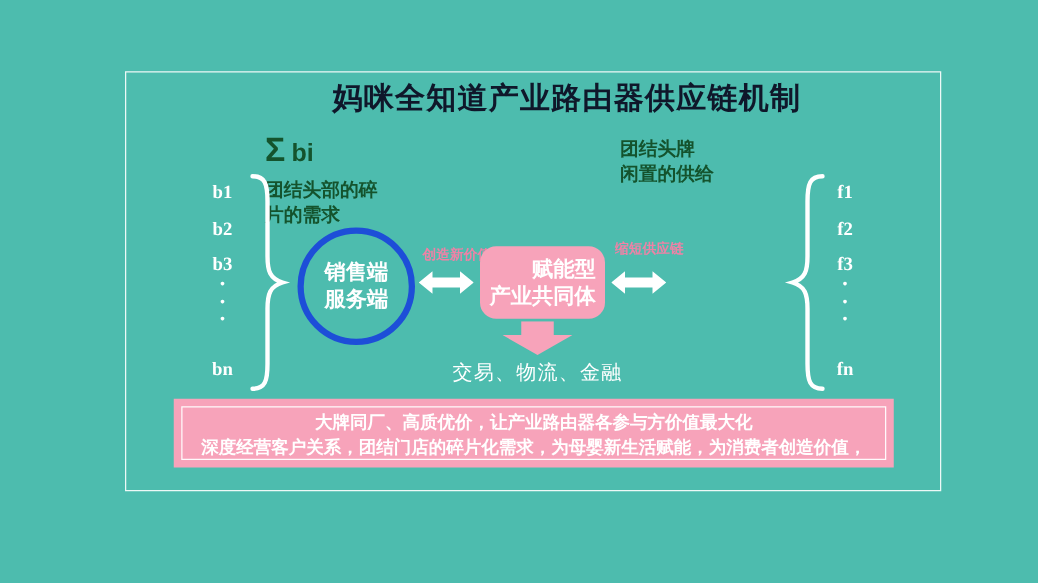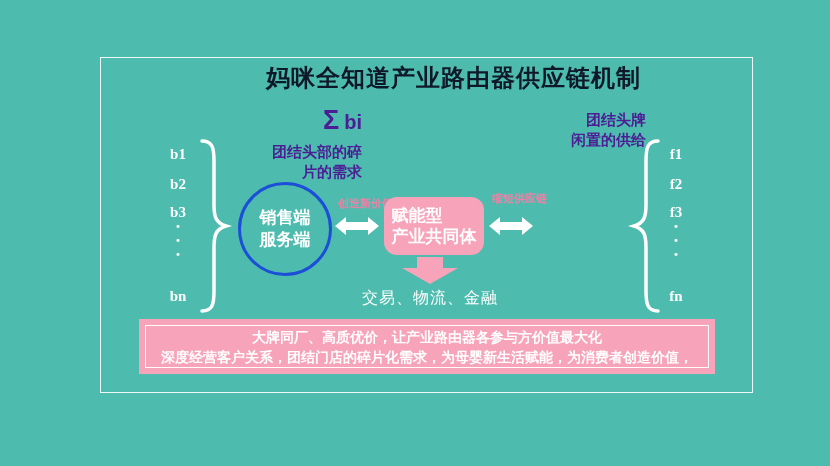--- a/index.html
+++ b/index.html
@@ -12,21 +12,21 @@
   .frame{
     position:absolute;left:100px;top:57px;width:651px;height:334px;
     border:1.5px solid rgba(255,255,255,.9);
   }
   .title{
     position:absolute;left:100px;top:62px;width:651px;
     text-align:center;font-size:24px;font-weight:bold;color:#0f172a;
     letter-spacing:1px;
     margin-left:28px;
   }
-  .sigma-block{position:absolute;width:150px;text-align:right;color:#4c1d95;}
+  .sigma-block{position:absolute;width:150px;text-align:left;color:#14532d;}
   .sigma-block .sig-row{font-weight:bold;line-height:28px;}
   .sigma-block .sig{font-size:27px;}
   .sigma-block .sub{font-size:20px;margin-left:5px;}
   .sigma-block .desc{
     margin-top:4px;font-size:15px;font-weight:bold;line-height:20px;
     white-space:pre-line;
     font-family:Liberation Serif, serif;
   }
   .sb-left{left:212px;top:106px;}
   .sb-right{left:496px;top:106px;}
@@ -35,31 +35,31 @@
   .vc-right{left:656px;}
   .var-item{position:absolute;width:40px;font-size:15px;font-family:Liberation Serif, serif;}
   .v1{top:146px;} .v2{top:176px;} .v3{top:204px;}
   .vdots{top:220px;font-size:18px;line-height:14px;white-space:pre-line;}
   .vlast{top:288px;}
   .brace{position:absolute;top:138px;width:38px;height:176px;}
   .brace-left{left:196px;}
   .brace-right{left:626px;}
   .circle{
     position:absolute;width:94px;height:94px;border-radius:50%;
-    border:3px solid #1d4ed8;box-sizing:border-box;
+    border:5px solid #1d4ed8;box-sizing:border-box;
     display:flex;align-items:center;justify-content:center;text-align:center;
     color:#fff;font-size:17px;font-weight:bold;line-height:22px;
     white-space:pre-line;
   }
   .circ-left{left:238px;top:182px;}
   .circ-right{left:535px;top:182px;}
   .center-box{
     position:absolute;left:384px;top:197px;width:100px;height:58px;
     background:#f7a3ba;border-radius:13px;
-    display:flex;align-items:center;justify-content:center;text-align:left;
+    display:flex;align-items:center;justify-content:center;text-align:right;
     color:#fff;font-size:17px;font-weight:bold;line-height:21px;
     white-space:pre-line;
   }
   .arrow-label{
     position:absolute;width:70px;text-align:right;
     font-size:11px;font-weight:bold;color:#ee82a6;
   }
   .al1{left:323px;top:196px;}
   .al2{left:477px;top:191px;}
   .harrow{position:absolute;top:216px;width:44px;height:20px;}

